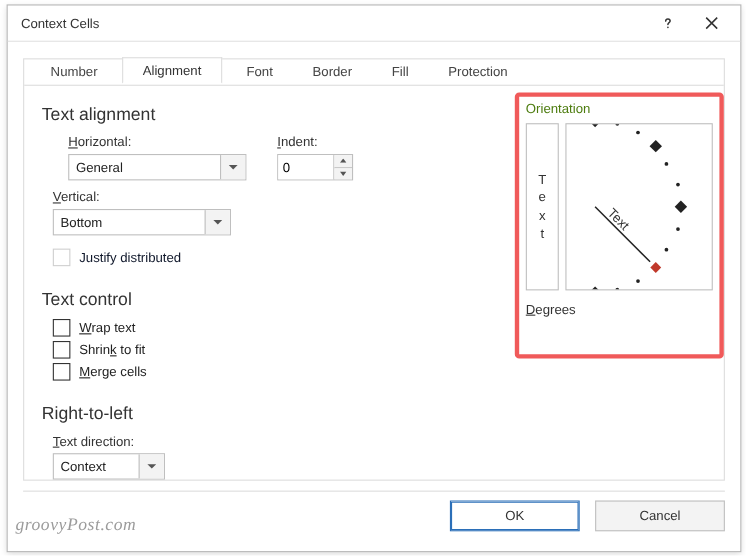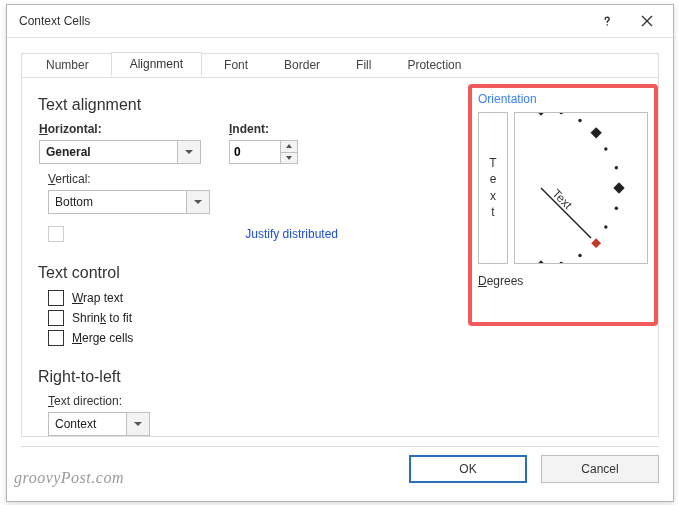--- a/index.html
+++ b/index.html
@@ -49,29 +49,29 @@
   .spinner { display:inline-flex; border:1px solid #bfbfbf; height:22px; background:#fff; }
   .spinner input { border:none; width:42px; padding:0 4px; font:inherit; outline:none; }
   .spinner .spbtns { width:16px; border-left:1px solid #bfbfbf; display:flex; flex-direction:column; }
   .spinner .spbtns div { flex:1; display:flex; align-items:center; justify-content:center; background:#f3f3f3; border-bottom:1px solid #bfbfbf; }
   .spinner .spbtns div:last-child { border-bottom:none; }
   .spinner .spbtns svg { width:6px; height:4px; fill:#555; }
   .check {
     display:flex; align-items:center; gap:8px; margin:4px 0;
   }
   .check .box { width:14px; height:14px; border:1px solid #333; background:#fff; }
-  .check.disabled { color:#1d4ed8;justify-content:space-between; }
+  .check.disabled { color:#0f172a; }
   .check.disabled .box { border-color:#cfcfcf; }
   
   .orient-hl {
     position:absolute; right:0px; top:6px; width:182px; height:234px;
     border:4px solid #f05a5a; border-radius:4px;
   }
   .orient-inner { position:absolute; left:6px; right:6px; top:4px; bottom:6px; }
-  .orient-title { font-size:12px; color:#3b82f6; margin-bottom:6px; }
+  .orient-title { font-size:12px; color:#4d7c0f; margin-bottom:6px; }
   .orient-preview {
     display:flex; gap:6px; height:152px; margin-top:2px;
   }
   .vtext-box {
     width:28px; border:1px solid #bfbfbf; display:flex; flex-direction:column;
     align-items:center; justify-content:center; gap:3px; color:#333; background:#fff;
   }
   .vtext-box span { line-height:1.1; }
   .dial-box {
     flex:1; border:1px solid #bfbfbf; position:relative; background:#fff;
@@ -124,21 +124,21 @@
       <div class="tab inactive">Protection</div>
     </div>
     <div class="tabs-border"></div>
 
     <div class="panel">
 
       <div class="left-col">
 
         <div class="grp-label">Text alignment</div>
 
-        <div class="row" style="align-items:center; margin-left:1px;font-weight:bold;">
+        <div class="row" style="align-items:center; margin-left:24px;">
           <div class="col">
             <label class="field-label"><span class="ul-accel">H</span><span></span>orizontal:</label>
             <div class="combo">
               <div class="cval">General</div>
               <div class="cbtn">
                 <svg viewBox="0 0 10 10">
                     <path d="M1 3l4 4 4-4z"></path>
                   </svg>
               </div>
             </div>

